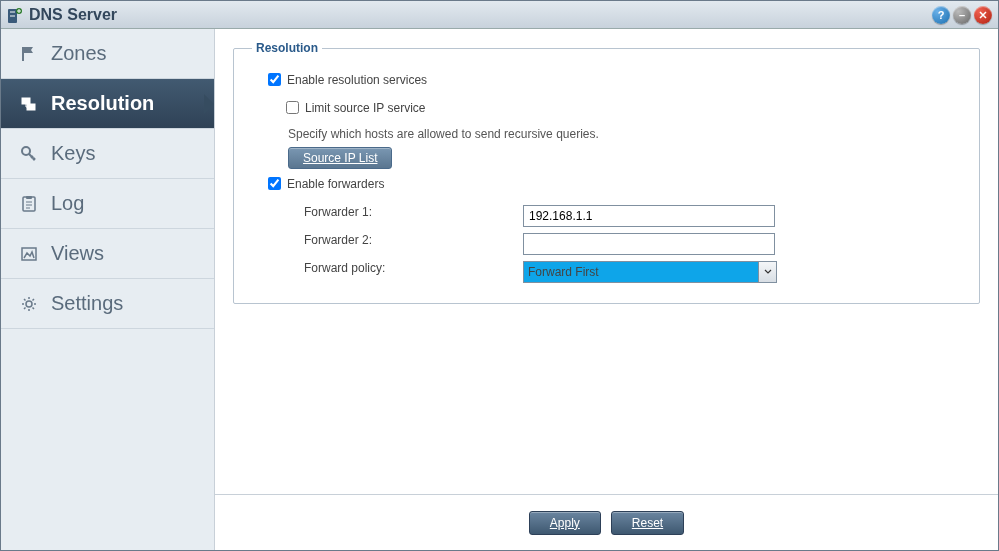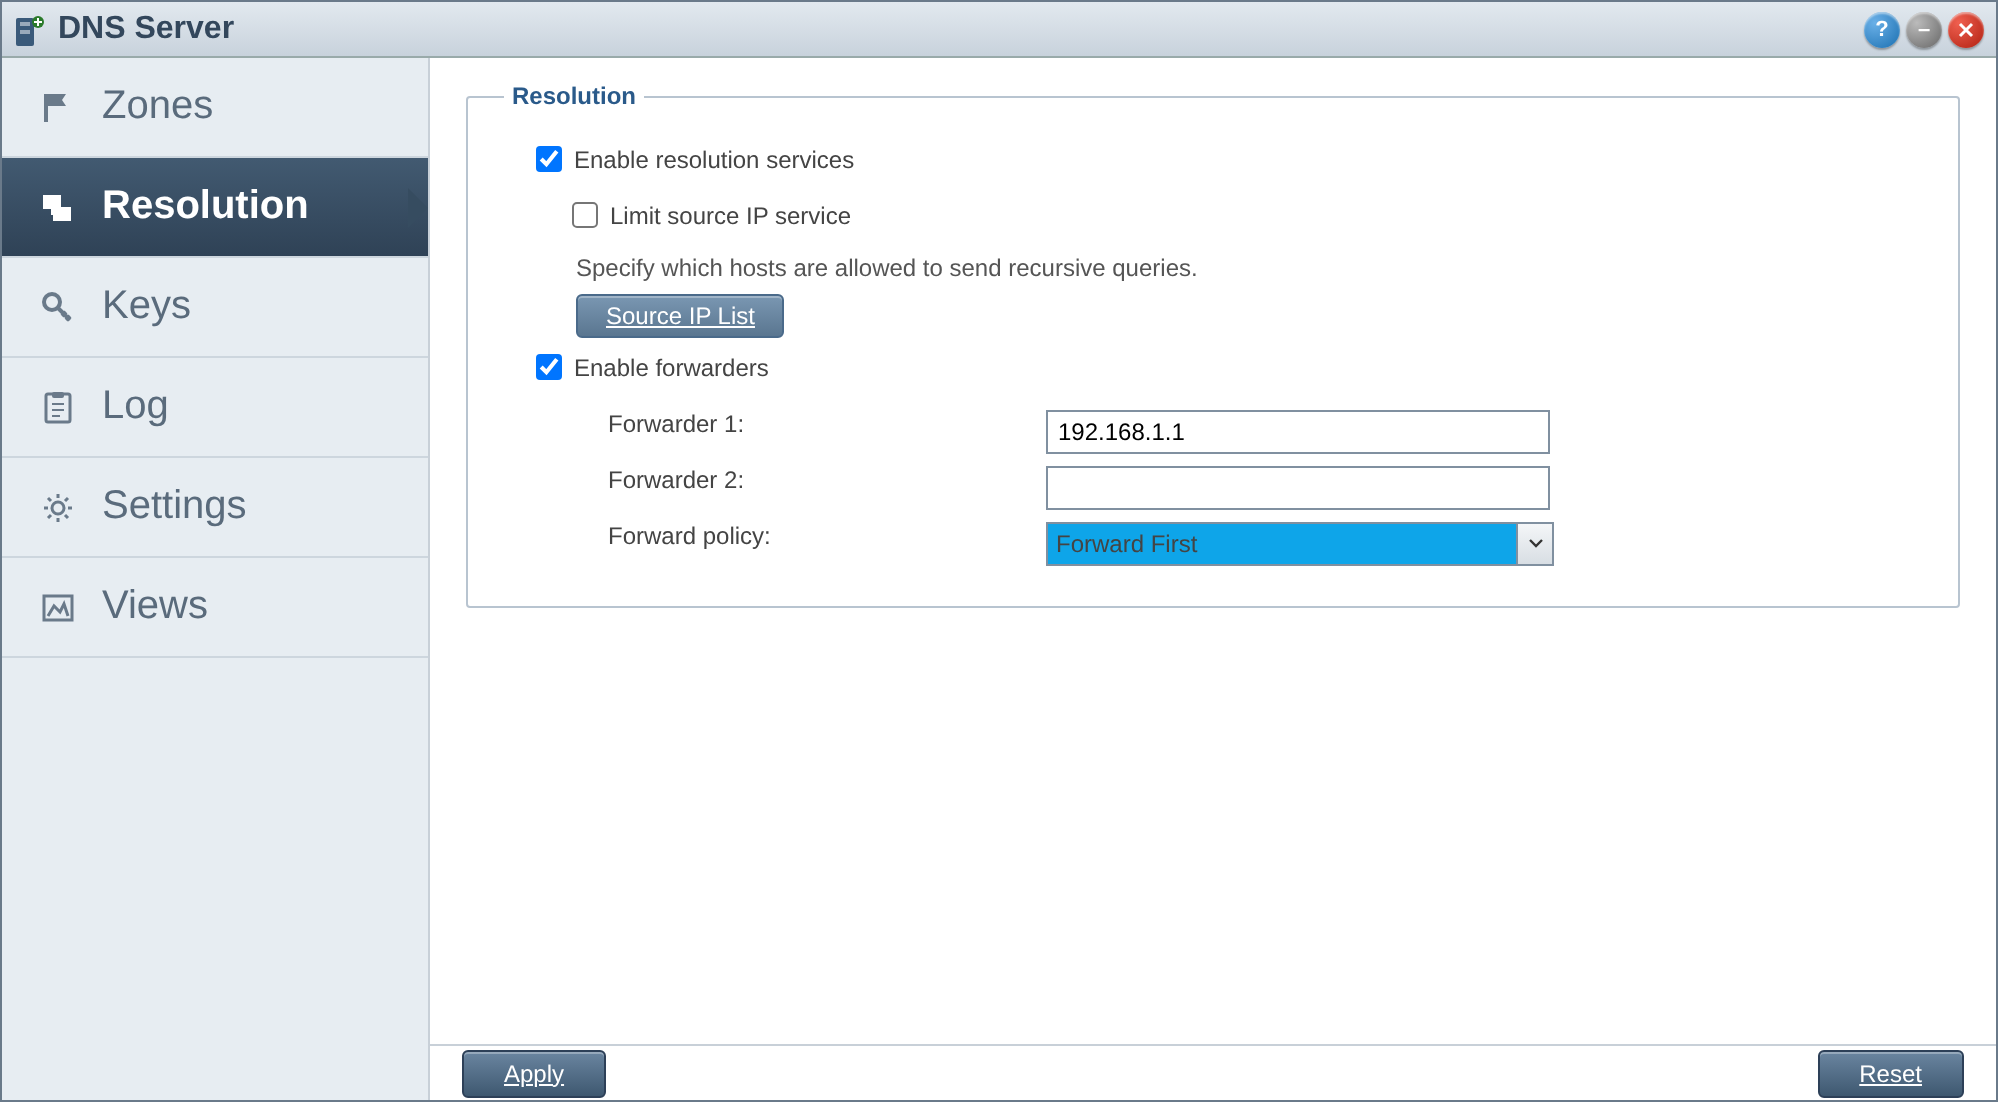--- a/index.html
+++ b/index.html
@@ -138,24 +138,24 @@
 }
 .select .chev {
   position: absolute; right: 0; top: 0; bottom: 0;
   width: 18px; border-left: 1px solid #8090a0;
   display: flex; align-items: center; justify-content: center;
   background: linear-gradient(to bottom, #f4f6f8, #d8dee4);
 }
 .footer {
   position: absolute;
   bottom: 0; left: 0; right: 0;
-  height: 28px;
+  height: 56px;
   border-top: 1px solid #c8d0d8;
   display: flex;
-  justify-content: space-between;
+  justify-content: center;
   align-items: center;
   padding: 0 16px;
   gap: 10px;
   background: #fff;
 }
 </style>
 </head>
 <body>
 
 <div class="titlebar">
@@ -221,35 +221,35 @@
             <rect x="6" y="1" width="6" height="3" rx="1" fill="#6a7a8a"></rect>
             <path d="M6 7h6M6 10h6M6 13h4" stroke="#6a7a8a"></path>
           </svg>
       </span>
       <span>Log</span>
     </div>
 
     <div class="sidebar-item">
       <span class="icon">
         <svg width="18" height="18" viewBox="0 0 18 18">
+            <rect x="2" y="3" width="14" height="12" fill="none" stroke="#6a7a8a" stroke-width="1.5"></rect>
+            <path d="M4 13l3-5 3 3 2-4 2 6" fill="none" stroke="#6a7a8a" stroke-width="1.5"></path>
+          </svg>
+      </span>
+      <span>Views</span>
+    </div>
+
+    <div class="sidebar-item">
+      <span class="icon">
+        <svg width="18" height="18" viewBox="0 0 18 18">
             <circle cx="9" cy="9" r="3" fill="none" stroke="#6a7a8a" stroke-width="1.5"></circle>
             <path d="M9 2v2M9 14v2M2 9h2M14 9h2M4 4l1.5 1.5M12.5 12.5L14 14M14 4l-1.5 1.5M5.5 12.5L4 14" stroke="#6a7a8a" stroke-width="1.5"></path>
           </svg>
       </span>
       <span>Settings</span>
-    </div>
-
-    <div class="sidebar-item">
-      <span class="icon">
-        <svg width="18" height="18" viewBox="0 0 18 18">
-            <rect x="2" y="3" width="14" height="12" fill="none" stroke="#6a7a8a" stroke-width="1.5"></rect>
-            <path d="M4 13l3-5 3 3 2-4 2 6" fill="none" stroke="#6a7a8a" stroke-width="1.5"></path>
-          </svg>
-      </span>
-      <span>Views</span>
     </div>
 
   </div>
 
   <div class="main">
     <div class="content">
       <fieldset class="group">
         <legend>Resolution</legend>
 
         <div class="row">

